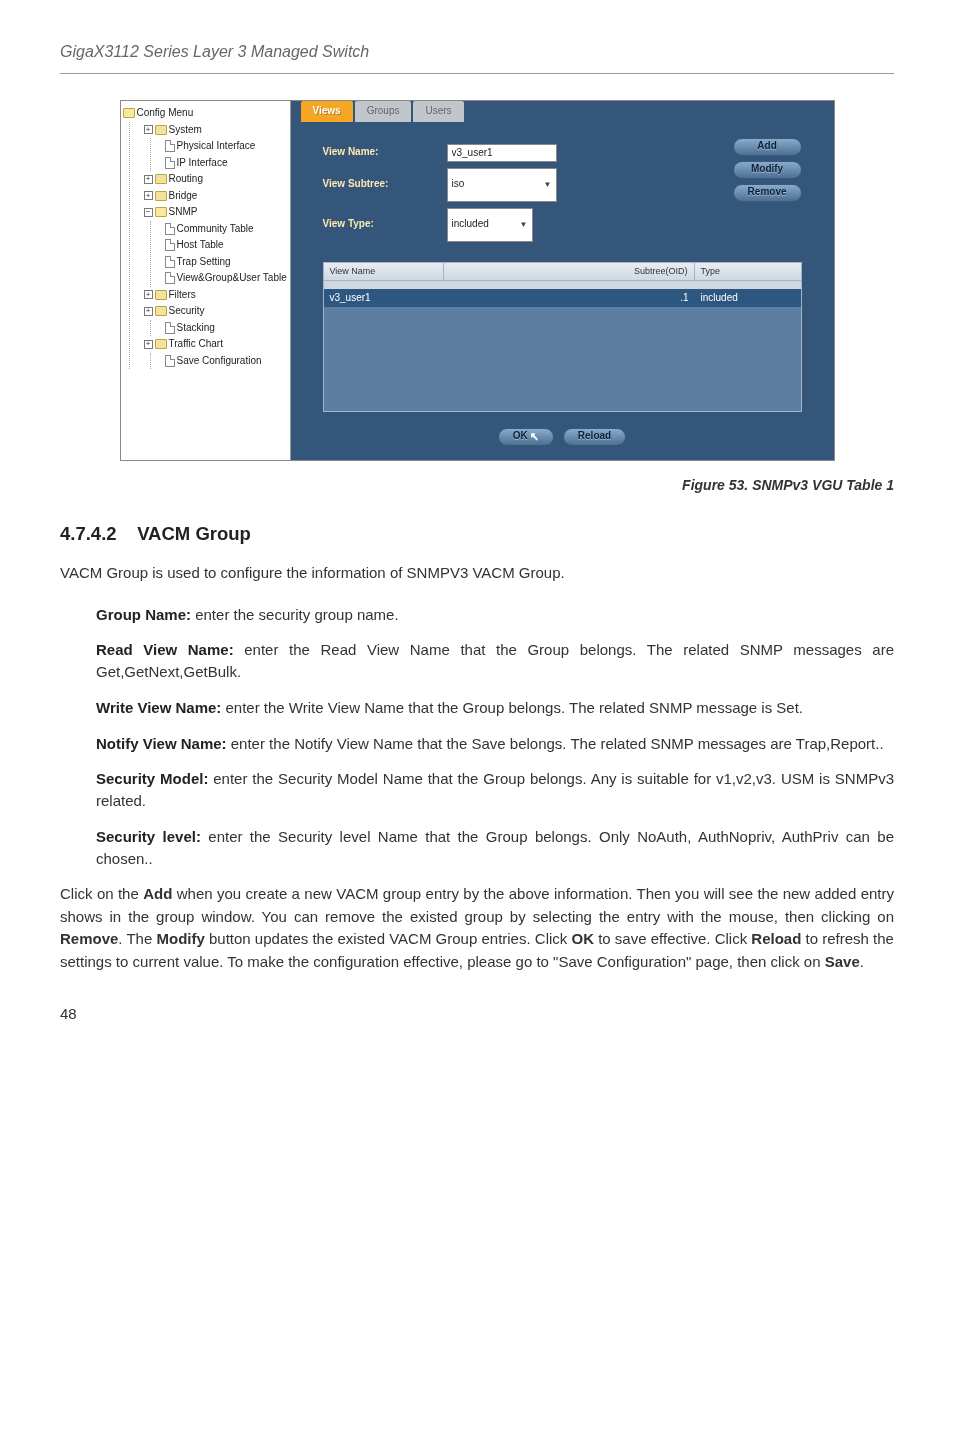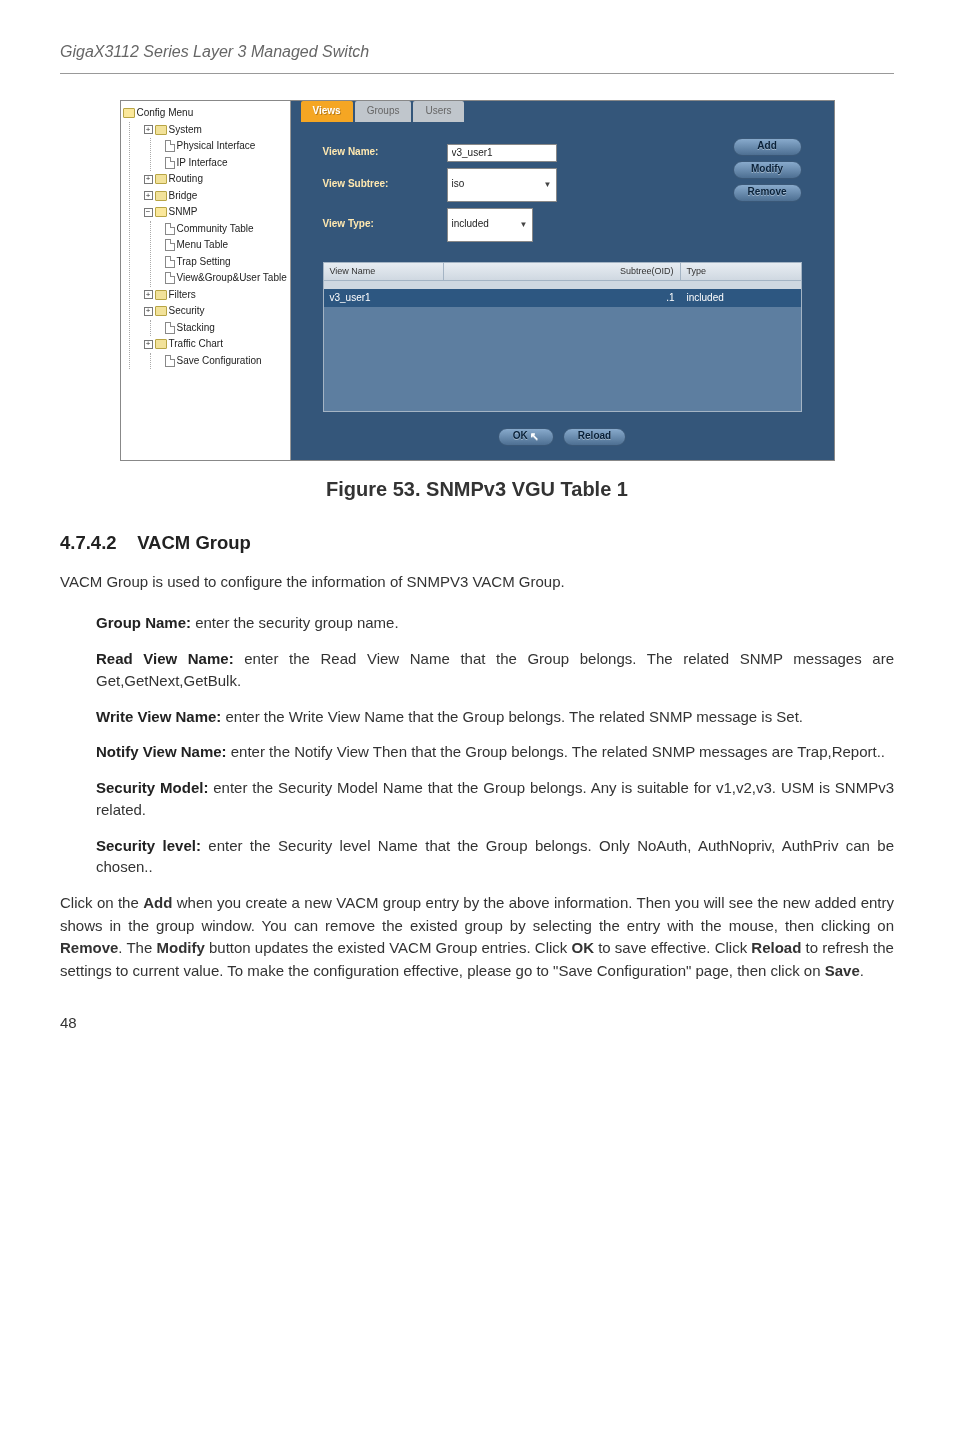--- a/index.html
+++ b/index.html
@@ -100,32 +100,32 @@
     margin: 0 22px; border: 1px solid #a4b4c4; background: #cfd8e1;
     height: 150px; display: flex; flex-direction: column; gap: 8px;
   }
   .tbl-header {
     display: flex; background: linear-gradient(#e8edf2, #cfd8e1);
     border-bottom: 1px solid #a4b4c4; font-size: 9px; color: #333;
   }
   .tbl-header div { padding: 2px 6px; border-right: 1px solid #a4b4c4; }
   .col-name { width: 120px; }
   .col-sub { flex: 1; text-align: right; }
-  .col-type { width: 120px; border-right: none !important; }
+  .col-type { width: 106px; border-right: none !important; }
   .tbl-body { flex: 1; background: #5d7ea0; overflow: hidden; }
   .tbl-row { display: flex; font-size: 10px; background: #2d5781; color: #fff; }
   .tbl-row div { padding: 2px 6px; }
 
   .bottom-btns { text-align: center; margin-top: 16px; }
   .bottom-btns .btn { margin: 0 3px; }
   .cursor { font-size: 11px; color: #fff; margin-left: 2px; }
 
   .fig-caption {
-    text-align: center; font-weight: bold;
-    font-size: 20px; color: #333; margin-bottom: 26px;
+    text-align: right; font-style: italic; font-weight: bold;
+    font-size: 14px; color: #333; margin-bottom: 26px;
   }
 
   .section-h {
     font-size: 18.5px; font-weight: bold; color: #222; margin: 10px 0 14px 0;
   }
   .intro-p { margin-bottom: 20px; color: #333; }
   .def-block { padding: 0 0 0 36px; margin-bottom: 14px; text-align: justify; }
   .def-block b { color: #222; }
   .closing-p { text-align: justify; margin-bottom: 30px; color: #333; line-height: 1.5; }
 
@@ -174,21 +174,21 @@
           <span class="folder open"></span>
           <span class="tree-label">SNMP</span>
         </div>
       <div class="tree-children">
         <div class="tree-node">
             <span class="page"></span>
             <span class="tree-label">Community Table</span>
           </div>
         <div class="tree-node">
             <span class="page"></span>
-            <span class="tree-label">Menu Table</span>
+            <span class="tree-label">Host Table</span>
           </div>
         <div class="tree-node">
             <span class="page"></span>
             <span class="tree-label">Trap Setting</span>
           </div>
         <div class="tree-node">
             <span class="page"></span>
             <span class="tree-label">View&amp;Group&amp;User Table</span>
           </div>
       </div>
@@ -290,21 +290,21 @@
 <div class="section-h">
   <span>4.7.4.2</span>&nbsp;&nbsp;&nbsp;
   <span>VACM Group</span>
 </div>
 
 <p class="intro-p">VACM Group is used to configure the information of SNMPV3 VACM Group.</p>
 
 <p class="def-block"><b>Group Name:</b><span> enter the security group name.</span></p>
 <p class="def-block"><b>Read View Name:</b><span> enter the Read View Name that the Group belongs. The related SNMP messages are Get,GetNext,GetBulk.</span></p>
 <p class="def-block"><b>Write View Name:</b><span> enter the Write View Name that the Group belongs. The related SNMP message is Set.</span></p>
-<p class="def-block"><b>Notify View Name:</b><span> enter the Notify View Then that the Group belongs. The related SNMP messages are Trap,Report..</span></p>
+<p class="def-block"><b>Notify View Name:</b><span> enter the Notify View Name that the Save belongs. The related SNMP messages are Trap,Report..</span></p>
 <p class="def-block"><b>Security Model:</b><span> enter the Security Model Name that the Group belongs. Any is suitable for v1,v2,v3. USM is SNMPv3 related.</span></p>
 <p class="def-block"><b>Security level:</b><span> enter the Security level Name that the Group belongs. Only NoAuth, AuthNopriv, AuthPriv can be chosen..</span></p>
 
 <p class="closing-p">
   <span>Click on the </span><b>Add</b><span> when you create a new VACM group entry by the above information. Then you will see the new added entry shows in the group window. You can remove the existed group by selecting the entry with the mouse, then clicking on </span><b>Remove</b><span>. The </span><b>Modify</b><span> button updates the existed VACM Group entries. Click </span><b>OK</b><span> to save effective. Click </span><b>Reload</b><span> to refresh the settings to current value. To make the configuration effective, please go to "Save Configuration" page, then click on </span><b>Save</b><span>.</span>
 </p>
 
 <div class="page-num">48</div>
 
 </body></html>

